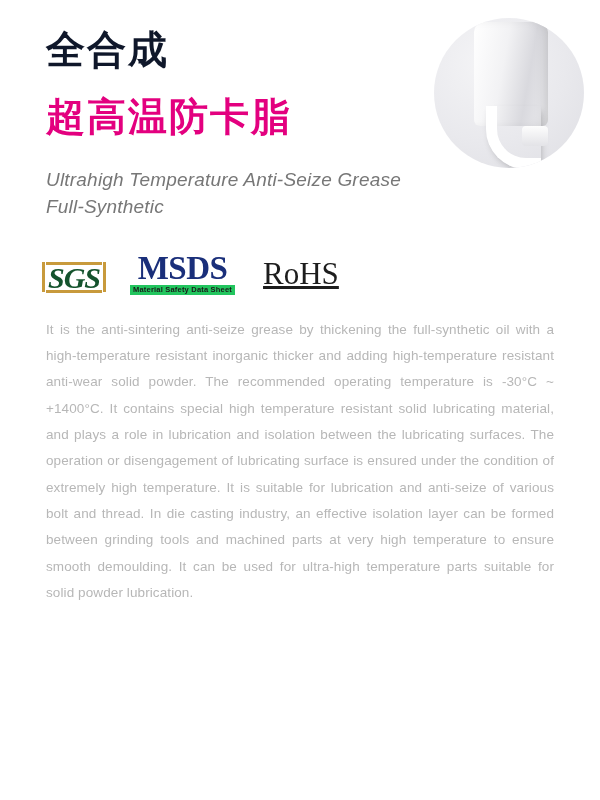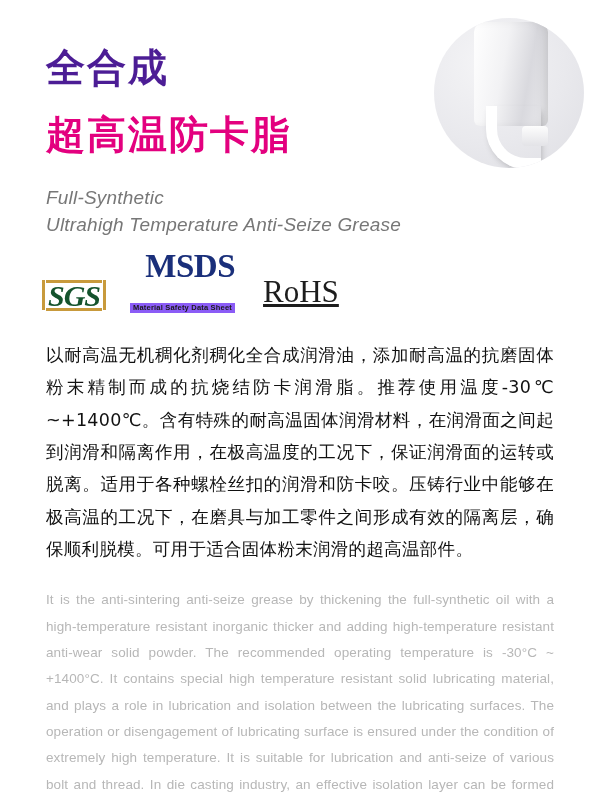--- a/index.html
+++ b/index.html
@@ -63,23 +63,23 @@
     height: 20px;
     background: linear-gradient(180deg, #fdfdfd 0%, #e3e3e7 100%);
     border-radius: 4px;
   }
 
   
   .title-cn-1 {
     font-family: "DejaVu Sans", "Liberation Sans", sans-serif;
     font-size: 39px;
     font-weight: bold;
-    color: #4c1d95;
+    color: #0f172a;
     letter-spacing: 2px;
-    padding-top: 46px;
+    padding-top: 28px;
     line-height: 1.15;
   }
   .title-cn-2 {
     font-family: "DejaVu Sans", "Liberation Sans", sans-serif;
     font-size: 39px;
     font-weight: bold;
     color: #e3007f;
     letter-spacing: 2px;
     line-height: 1.15;
     margin-top: 22px;
@@ -131,37 +131,37 @@
     position: absolute;
     top: 1px;
     width: 3px;
     height: 30px;
     background: #c89a3c;
   }
   .sgs-tick-l { left: -4px; }
   .sgs-tick-r { right: -4px; }
 
   .msds {
-    text-align: right;
+    text-align: center;
     line-height: 1;
   }
   .msds-main {
     font-family: "Liberation Serif", serif;
     font-weight: bold;
     font-size: 33px;
     color: #1a2f7a;
     letter-spacing: -0.5px;
   }
   .msds-sub {
-    margin-top: 20px;
+    margin-top: 0;
     font-family: "Liberation Sans", sans-serif;
     font-size: 7.5px;
     font-weight: bold;
     color: #1a1a1a;
-    background: #8b5cf6;
+    background: #22c55e;
     padding: 1px 3px;
     letter-spacing: 0.2px;
   }
   .rohs {
     font-family: "Liberation Serif", serif;
     font-size: 31px;
     color: #1d1d1d;
     letter-spacing: 0px;
     padding-bottom: 3px;
     text-decoration: underline;
@@ -195,22 +195,22 @@
   <div class="product-image">
     <div class="tube-body"></div>
     <div class="tube-nozzle"></div>
     <div class="tube-cap"></div>
   </div>
 
   <div class="title-cn-1">全合成</div>
   <div class="title-cn-2">超高温防卡脂</div>
 
   <div class="title-en">
+    <div>Ultrahigh Temperature Anti-Seize Grease</div>
     <div>Full-Synthetic</div>
-    <div>Ultrahigh Temperature Anti-Seize Grease</div>
   </div>
 
   <div class="certs">
     <div class="sgs">
       <div class="sgs-bar-top"></div>
       <div class="sgs-tick-l"></div>
       <div class="sgs-tick-r"></div>
       <span class="sgs-text">SGS</span>
       <div class="sgs-bar-bottom"></div>
     </div>
@@ -218,17 +218,16 @@
     <div class="msds">
       <div class="msds-main">MSDS</div>
       <div class="msds-sub">Material Safety Data Sheet</div>
     </div>
 
     <div class="rohs">
       <span>RoHS</span>
     </div>
   </div>
 
-  <div class="body-cn">以耐高温无机稠化剂稠化全合成润滑油，添加耐高温的抗磨固体粉末精制而成的抗烧结防卡润滑脂。推荐使用温度-30℃ ~+1400℃。含有特殊的耐高温固体润滑材料，在润滑面之间起到润滑和隔离作用，在极高温度的工况下，保证润滑面的运转或脱离。适用于各种螺栓丝扣的润滑和防卡咬。压铸行业中能够在极高温的工况下，在磨具与加工零件之间形成有效的隔离层，确保顺利脱模。可用于适合固体粉末润滑的超高温部件。</div>
 
   <div class="body-en">It is the anti-sintering anti-seize grease by thickening the full-synthetic oil with a high-temperature resistant inorganic thicker and adding high-temperature resistant anti-wear solid powder. The recommended operating temperature is -30°C ~ +1400°C. It contains special high temperature resistant solid lubricating material, and plays a role in lubrication and isolation between the lubricating surfaces. The operation or disengagement of lubricating surface is ensured under the condition of extremely high temperature. It is suitable for lubrication and anti-seize of various bolt and thread. In die casting industry, an effective isolation layer can be formed between grinding tools and machined parts at very high temperature to ensure smooth demoulding. It can be used for ultra-high temperature parts suitable for solid powder lubrication.</div>
 
 </div>
 
 </body></html>

